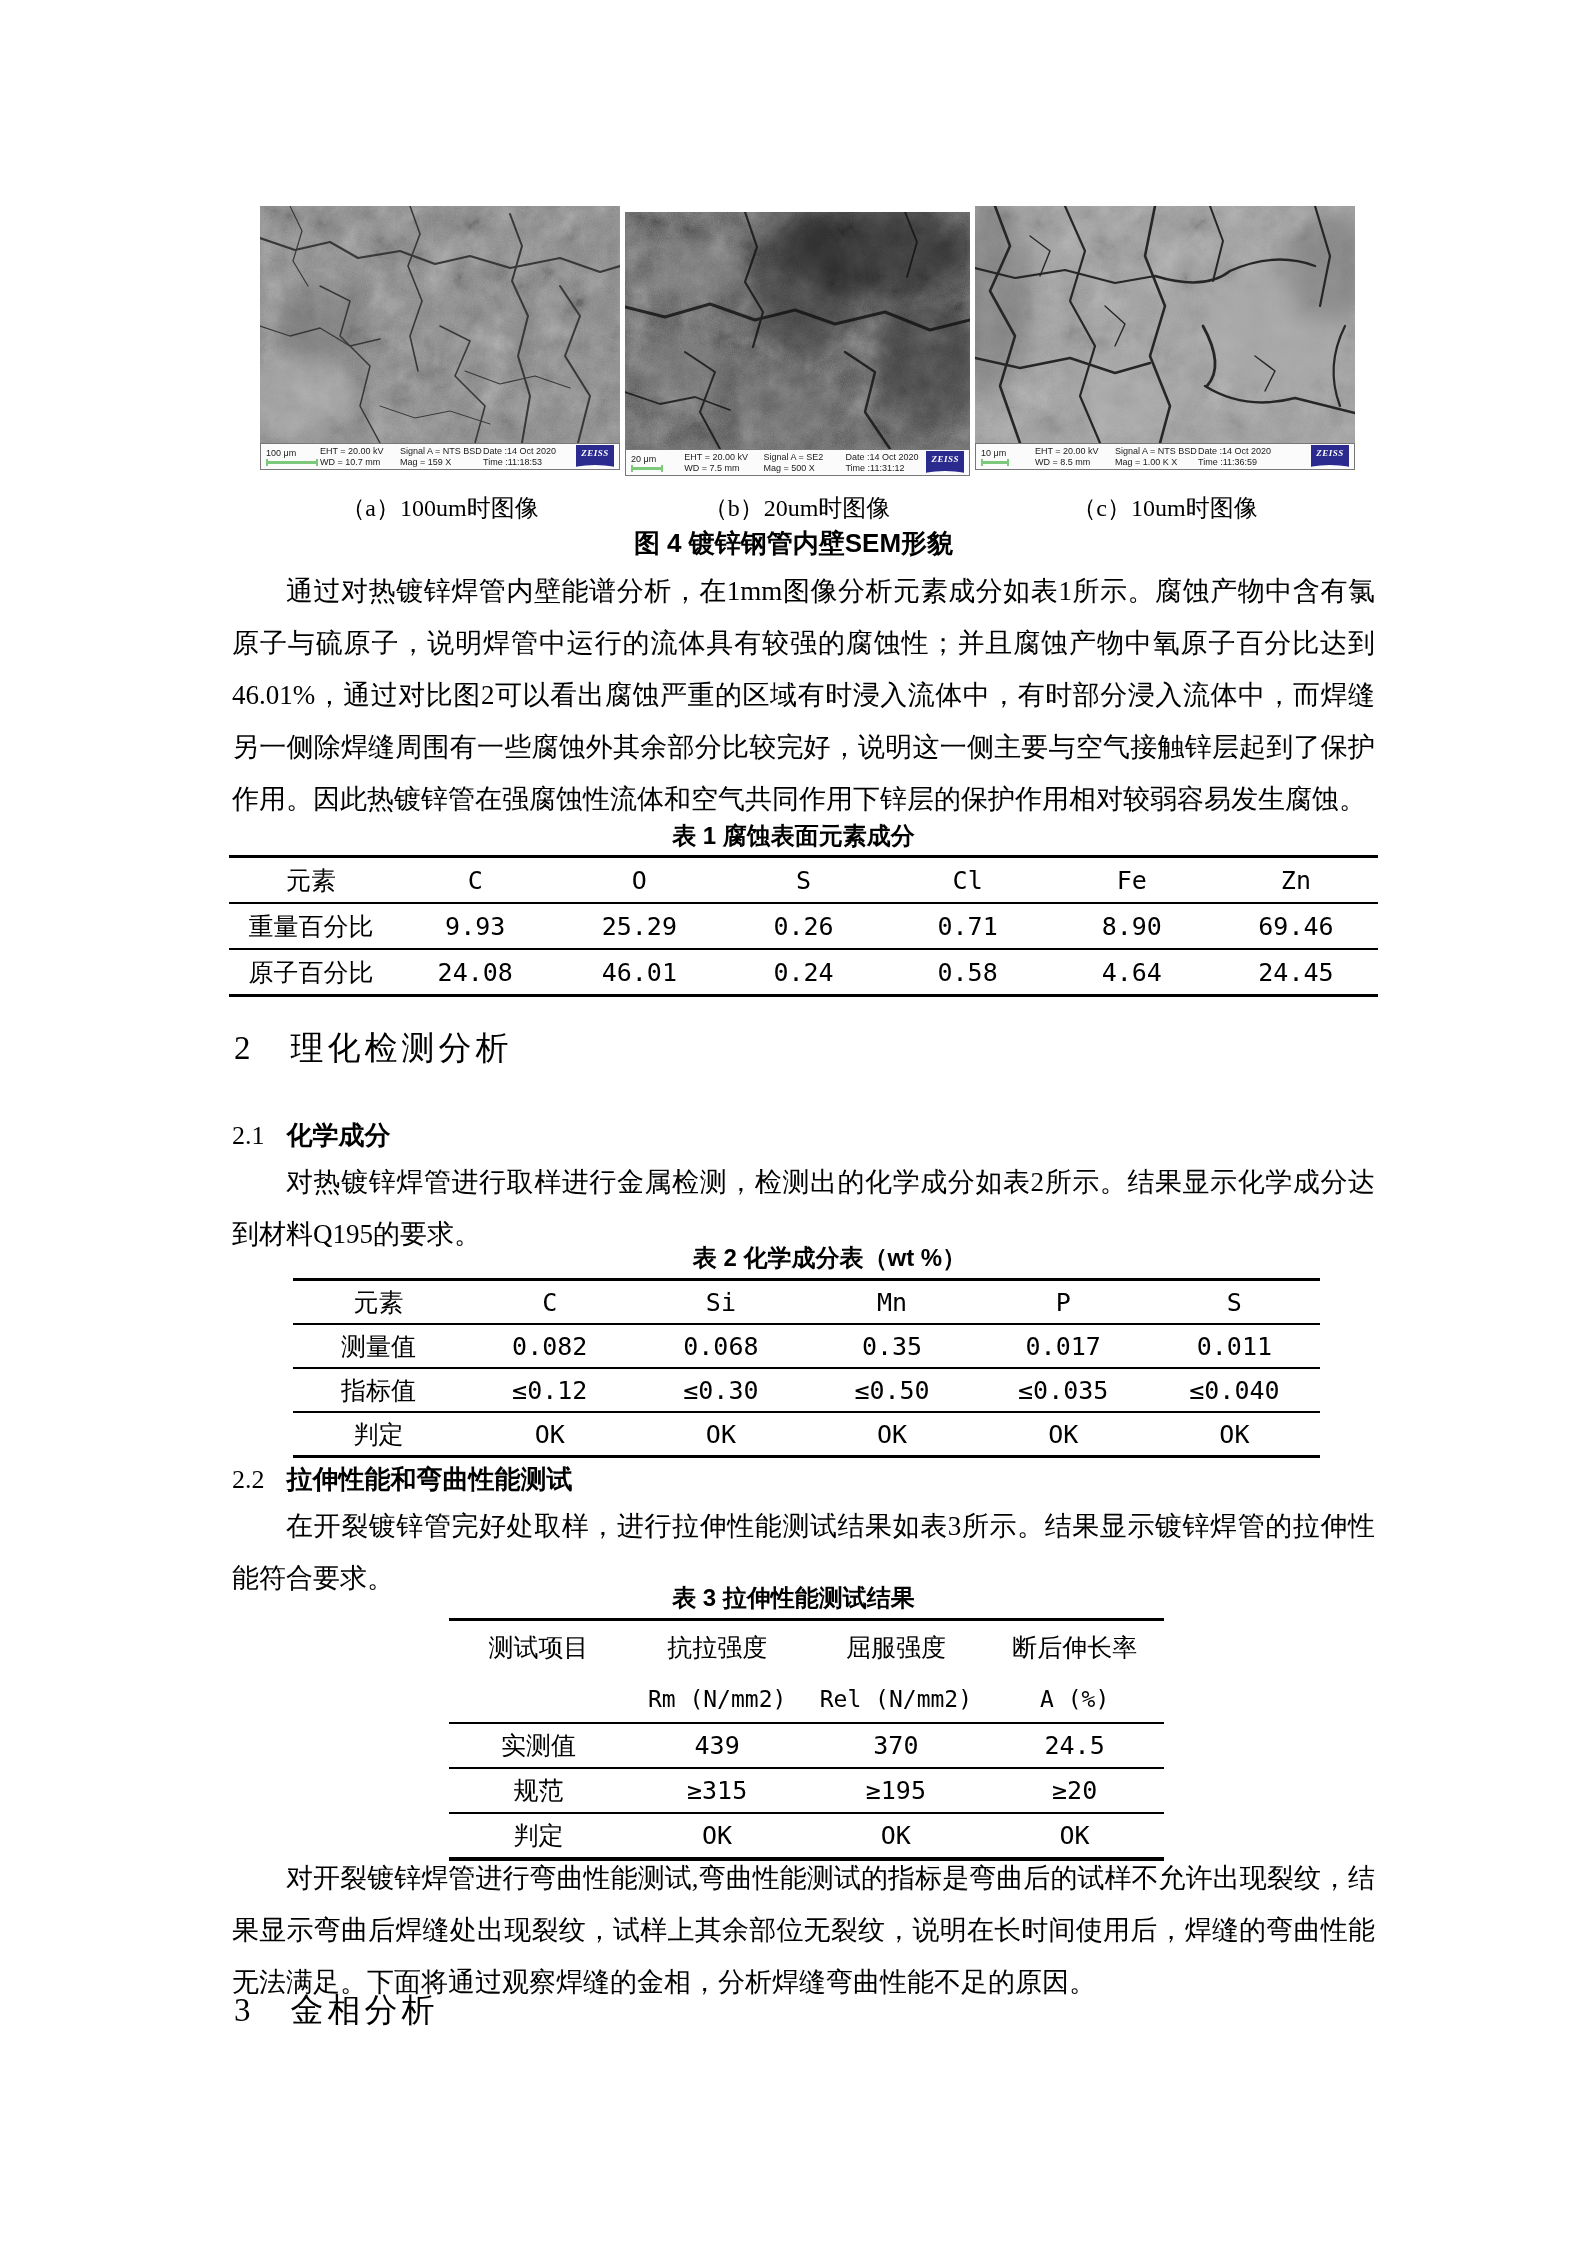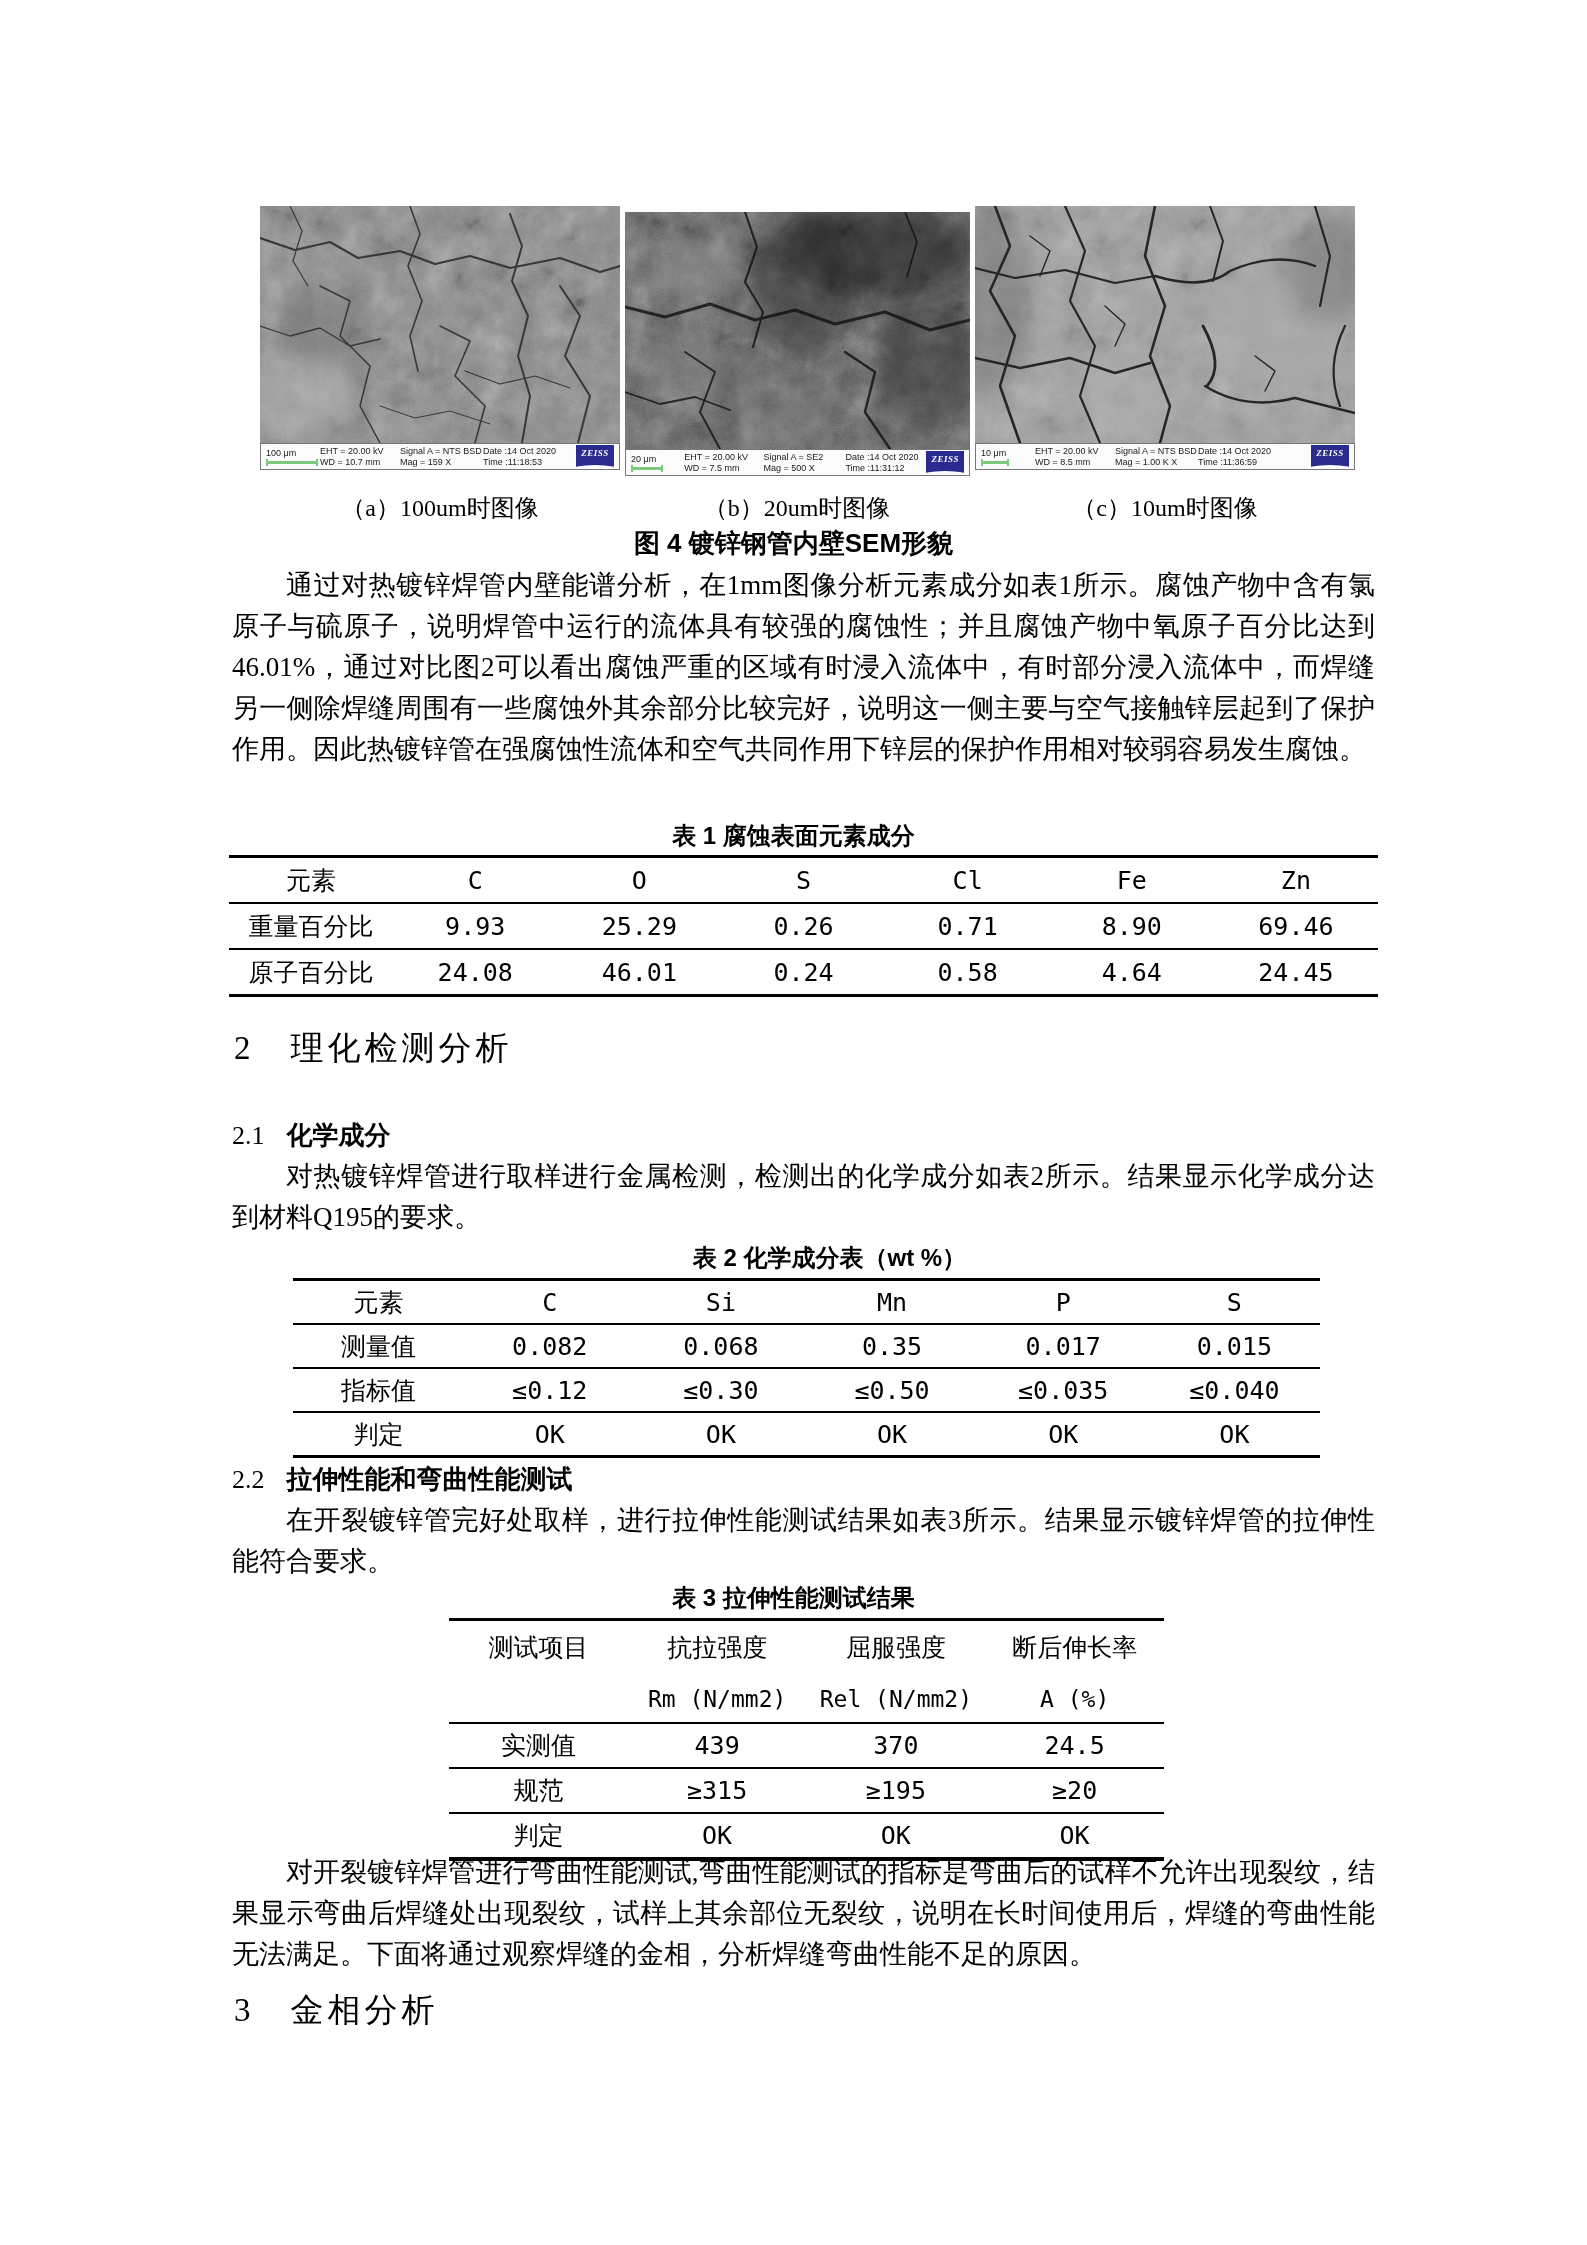--- a/index.html
+++ b/index.html
@@ -32,21 +32,21 @@
               font-family:"Liberation Serif",serif;margin-top:3px;letter-spacing:.5px;}
   .zeiss::after{content:"";position:absolute;bottom:-6px;left:-6px;right:-6px;height:10px;
                 background:#fbfbfb;border-radius:50%;}
 
   .caption{position:absolute;top:492px;transform:translateX(-50%);font-size:24px;white-space:nowrap;}
   .cap-a{left:440px;} .cap-b{left:797px;} .cap-c{left:1165px;}
   .figtitle{position:absolute;top:526px;left:0;width:1587px;text-align:center;font-size:26px;
             font-weight:bold;font-family:"Liberation Sans","DejaVu Sans",sans-serif;}
 
   
-  .para{position:absolute;left:232px;width:1143px;font-size:27px;line-height:41px;
+  .para{position:absolute;left:232px;width:1143px;font-size:27px;line-height:52px;
         text-align:justify;text-indent:54px;}
   .p1{top:565px;} .p21{top:1156px;} .p22{top:1500px;} .pbend{top:1852px;}
 
   
   .h-big{position:absolute;left:234px;font-size:33px;letter-spacing:4px;}
   .h-big .h-num{letter-spacing:0;margin-right:40px;}
   .h2pos{top:1026px;} .h3pos{top:1988px;}
   .h-sub{position:absolute;left:232px;font-size:26px;}
   .h-sub .h-num{font-family:"Liberation Serif",serif;margin-right:22px;}
   .h-sub .h-txt{font-weight:bold;font-family:"Liberation Sans","DejaVu Sans",sans-serif;}
@@ -299,21 +299,21 @@
         <td class="mono">Mn</td>
         <td class="mono">P</td>
         <td class="mono">S</td>
       </tr>
       <tr>
         <td>测量值</td>
         <td class="mono">0.082</td>
         <td class="mono">0.068</td>
         <td class="mono">0.35</td>
         <td class="mono">0.017</td>
-        <td class="mono">0.015</td>
+        <td class="mono">0.011</td>
       </tr>
       <tr>
         <td>指标值</td>
         <td class="mono">≤0.12</td>
         <td class="mono">≤0.30</td>
         <td class="mono">≤0.50</td>
         <td class="mono">≤0.035</td>
         <td class="mono">≤0.040</td>
       </tr>
       <tr class="last">

